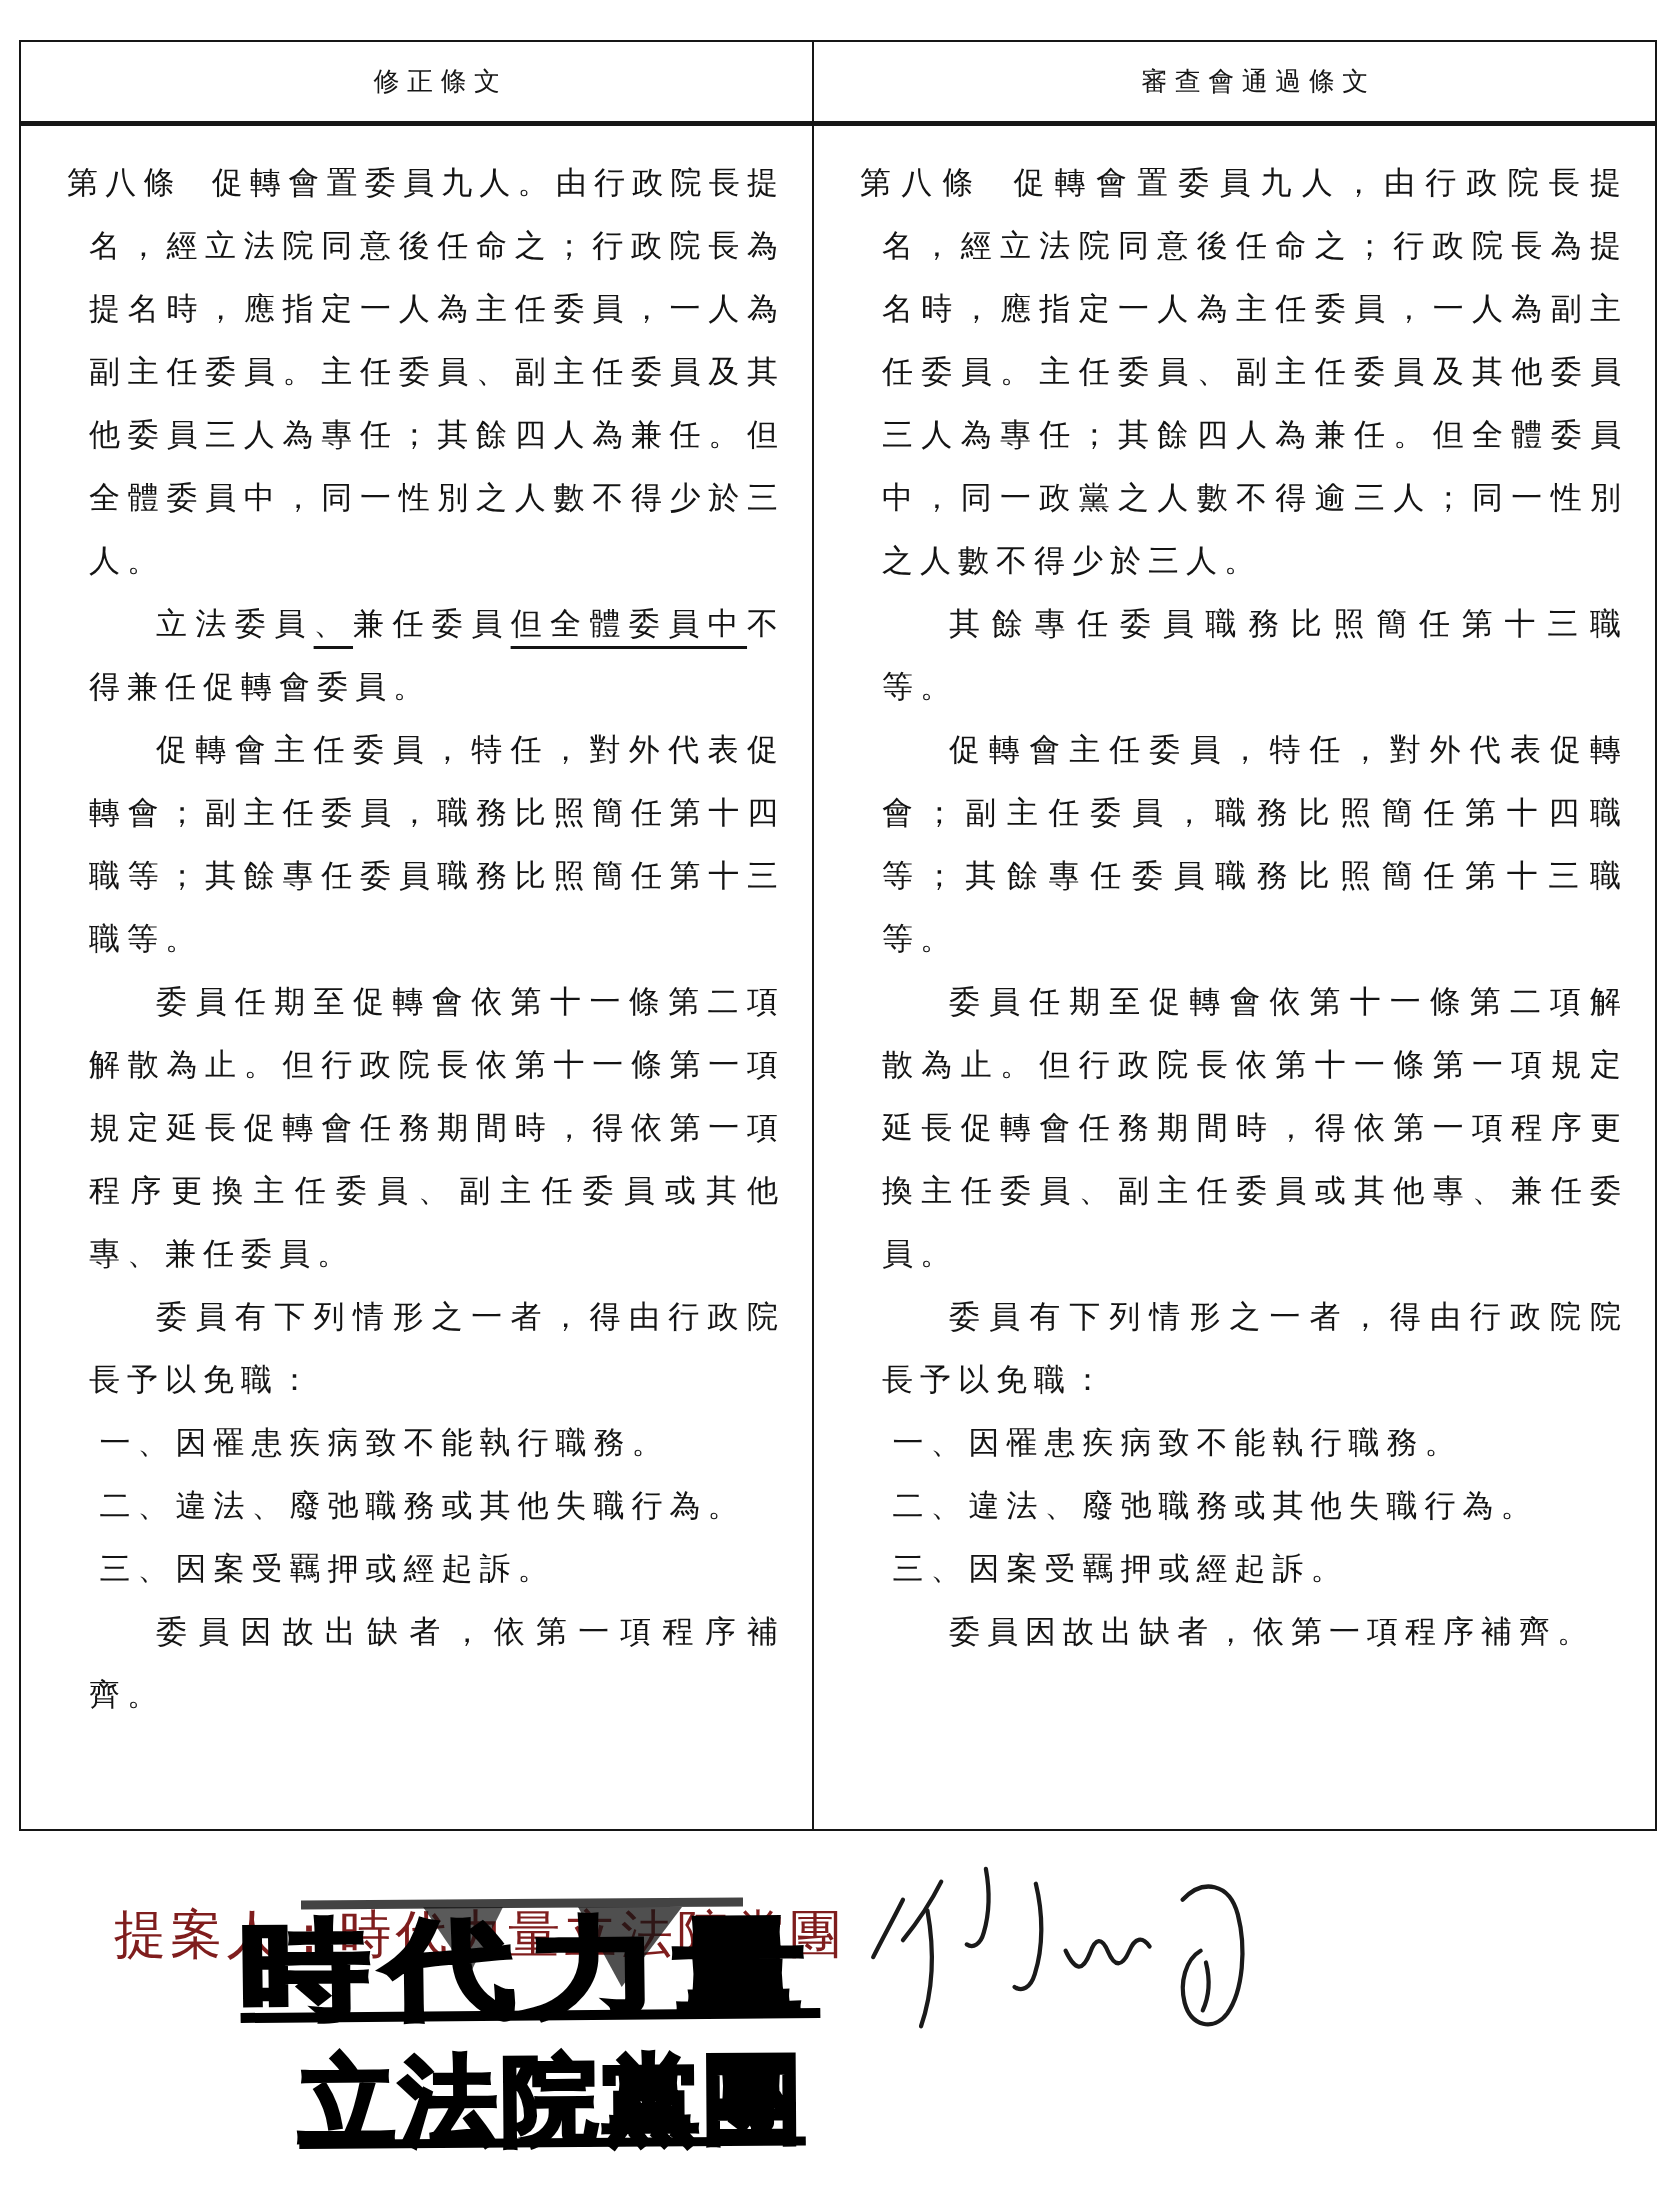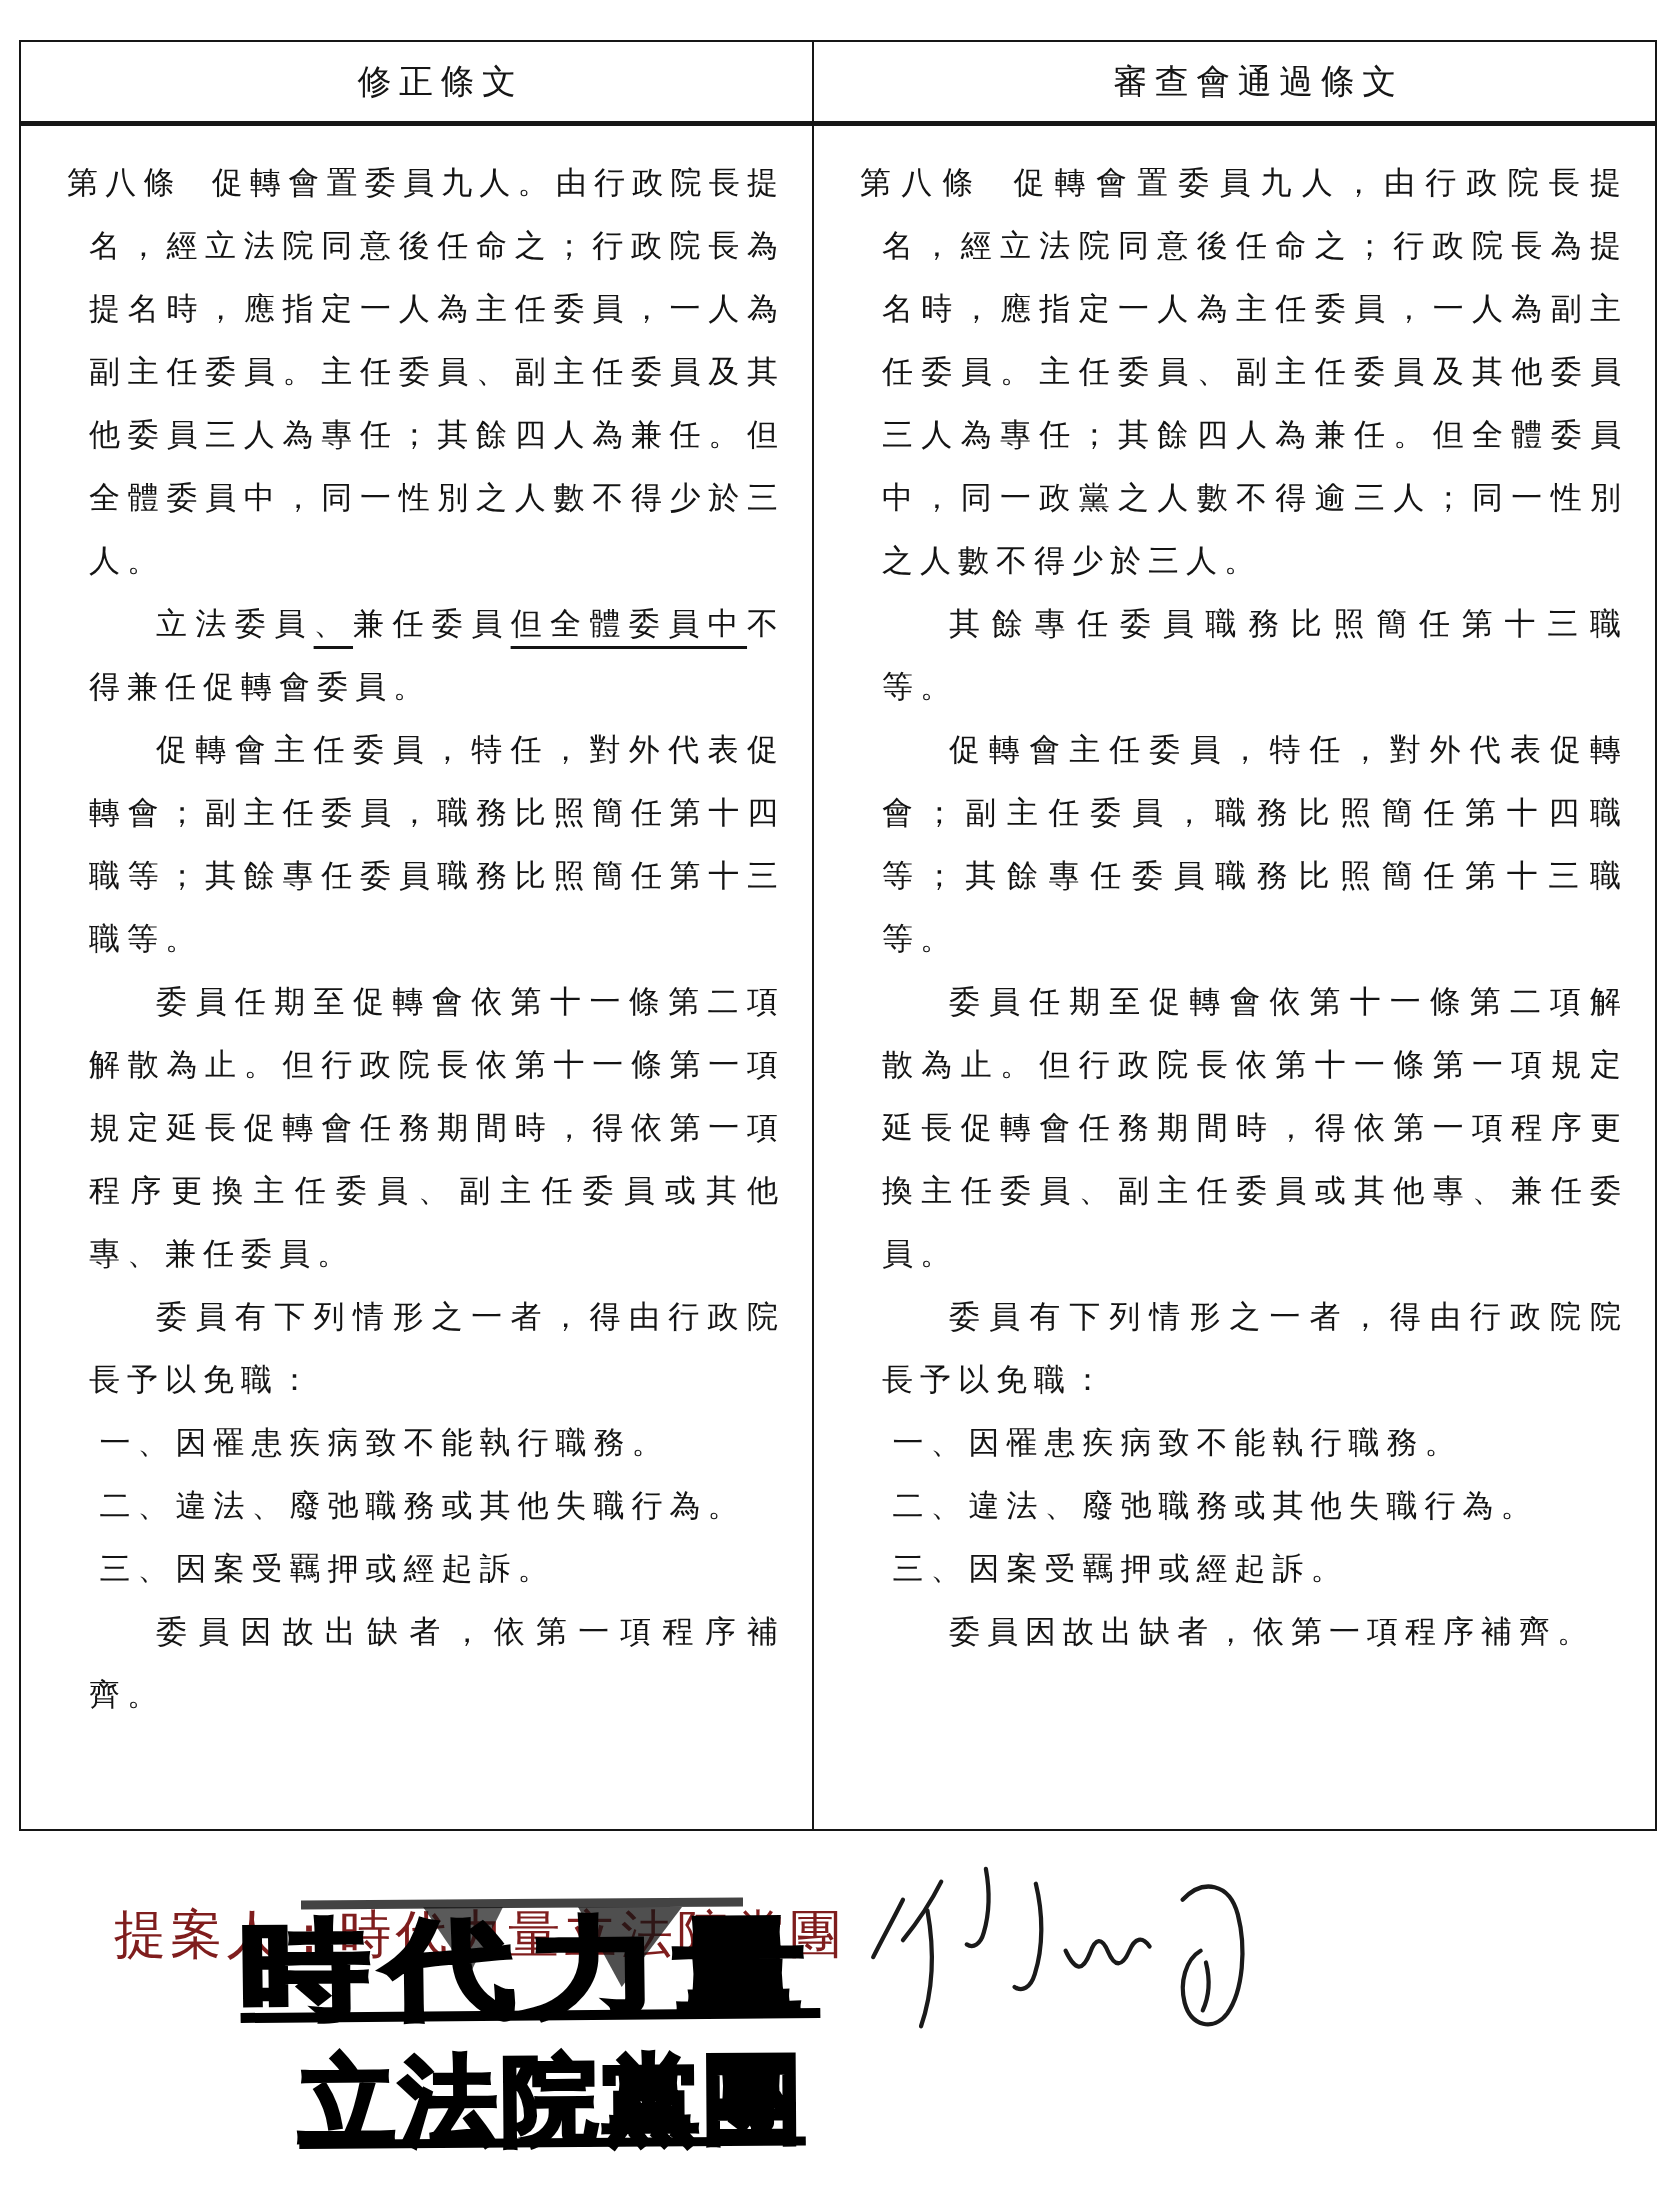--- a/index.html
+++ b/index.html
@@ -10,21 +10,21 @@
   }
   
   .doc-table{
     position:absolute;left:19px;top:40px;width:1638px;height:1791px;
     border:2.7px solid #161616;box-sizing:border-box;
     display:flex;flex-direction:column;background:#fff;
   }
   .head-row{display:flex;height:79px;border-bottom:5.3px solid #161616;flex:0 0 auto;}
   .head-cell{
     display:flex;align-items:center;justify-content:center;
-    font-size:34px;letter-spacing:7.5px;color:#161616;padding-left:48px;
+    font-size:26px;letter-spacing:7.5px;color:#161616;padding-left:48px;
   }
   .head-cell.left{width:793px;border-right:2.7px solid #161616;box-sizing:border-box;}
   .head-cell.right{flex:1;}
   .body-row{display:flex;flex:1;min-height:0;}
   .col{
     box-sizing:border-box;padding:24.5px 27px 0 30px;
     font-size:31px;line-height:63px;letter-spacing:7px;
     text-align:justify;text-justify:inter-character;color:#141414;
   }
   .col.left{width:793px;border-right:2.7px solid #161616;}

